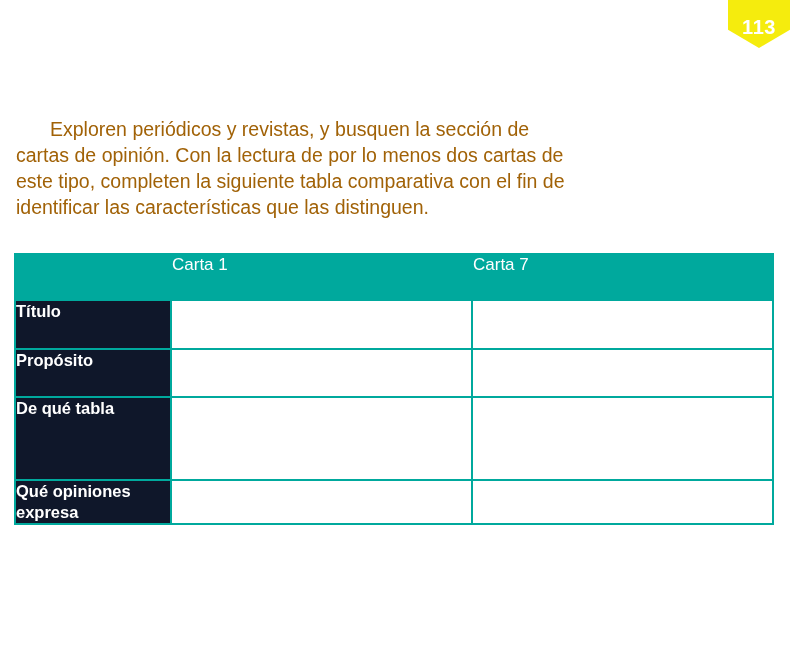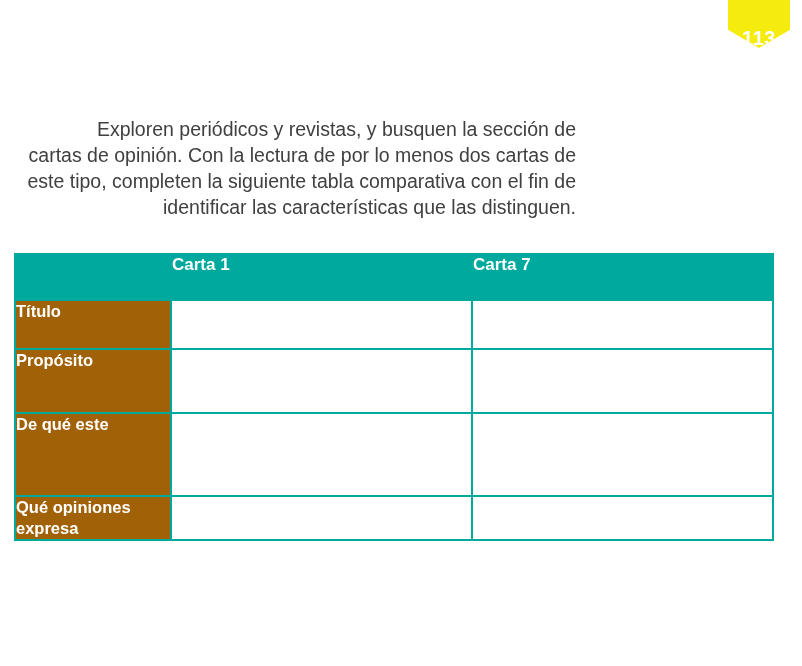--- a/index.html
+++ b/index.html
@@ -20,42 +20,41 @@
   .page-tab {
     position: absolute;
     top: 0;
     right: 12px;
     width: 62px;
     height: 48px;
     background: #f5ec0d;
     clip-path: polygon(0 0, 100% 0, 100% 62%, 50% 100%, 0 62%);
     display: flex;
     justify-content: center;
-    align-items: flex-end;
+    align-items: center;
   }
   .page-tab .num {
     color: #ffffff;
     font-size: 20px;
     font-weight: bold;
     line-height: 1;
     padding-top: 5px;
     letter-spacing: 0.5px;
   }
 
   
   .intro {
     position: absolute;
     left: 16px;
     top: 96px;
     width: 560px;
     font-size: 19.5px;
     line-height: 26px;
-    color: #404040;
+    color: #a16207;
     text-indent: 34px;
-    text-align: right;
   }
 
   
   .table-wrap {
     position: absolute;
     left: 14px;
     top: 253px;
     width: 758px;
   }
   table.comp {
@@ -71,34 +70,34 @@
     border: 2px solid #00a99d;
     padding: 0;
     vertical-align: top;
   }
 
   
   .hdr-cell {
     background: #00a99d;
     color: #ffffff;
     font-size: 17px;
-    font-weight: bold;
+    font-weight: normal;
     height: 44px;
     padding: 6px 0 0 8px;
     text-align: left;
     border-color: #00a99d;
   }
   .hdr-blank {
     background: #00a99d;
     border-color: #00a99d;
   }
 
   
   .row-label {
-    background: #a16207;
+    background: #0f172a;
     color: #ffffff;
     font-size: 16.5px;
     font-weight: bold;
     padding: 7px 6px 6px 8px;
     line-height: 21px;
     border-color: #00a99d;
   }
   .ans-cell {
     background: #ffffff;
   }
@@ -125,27 +124,27 @@
         <th class="hdr-cell">Carta 1</th>
         <th class="hdr-cell">Carta 7</th>
       </tr>
     </thead>
     <tbody>
       <tr style="height:49px">
         <td class="row-label">Título</td>
         <td class="ans-cell"></td>
         <td class="ans-cell"></td>
       </tr>
-      <tr style="height:64px">
+      <tr style="height:48px">
         <td class="row-label">Propósito</td>
         <td class="ans-cell"></td>
         <td class="ans-cell"></td>
       </tr>
       <tr style="height:83px">
-        <td class="row-label">De qué este</td>
+        <td class="row-label">De qué tabla</td>
         <td class="ans-cell"></td>
         <td class="ans-cell"></td>
       </tr>
       <tr style="height:42px">
         <td class="row-label">Qué opiniones expresa</td>
         <td class="ans-cell"></td>
         <td class="ans-cell"></td>
       </tr>
     </tbody>
   </table>

